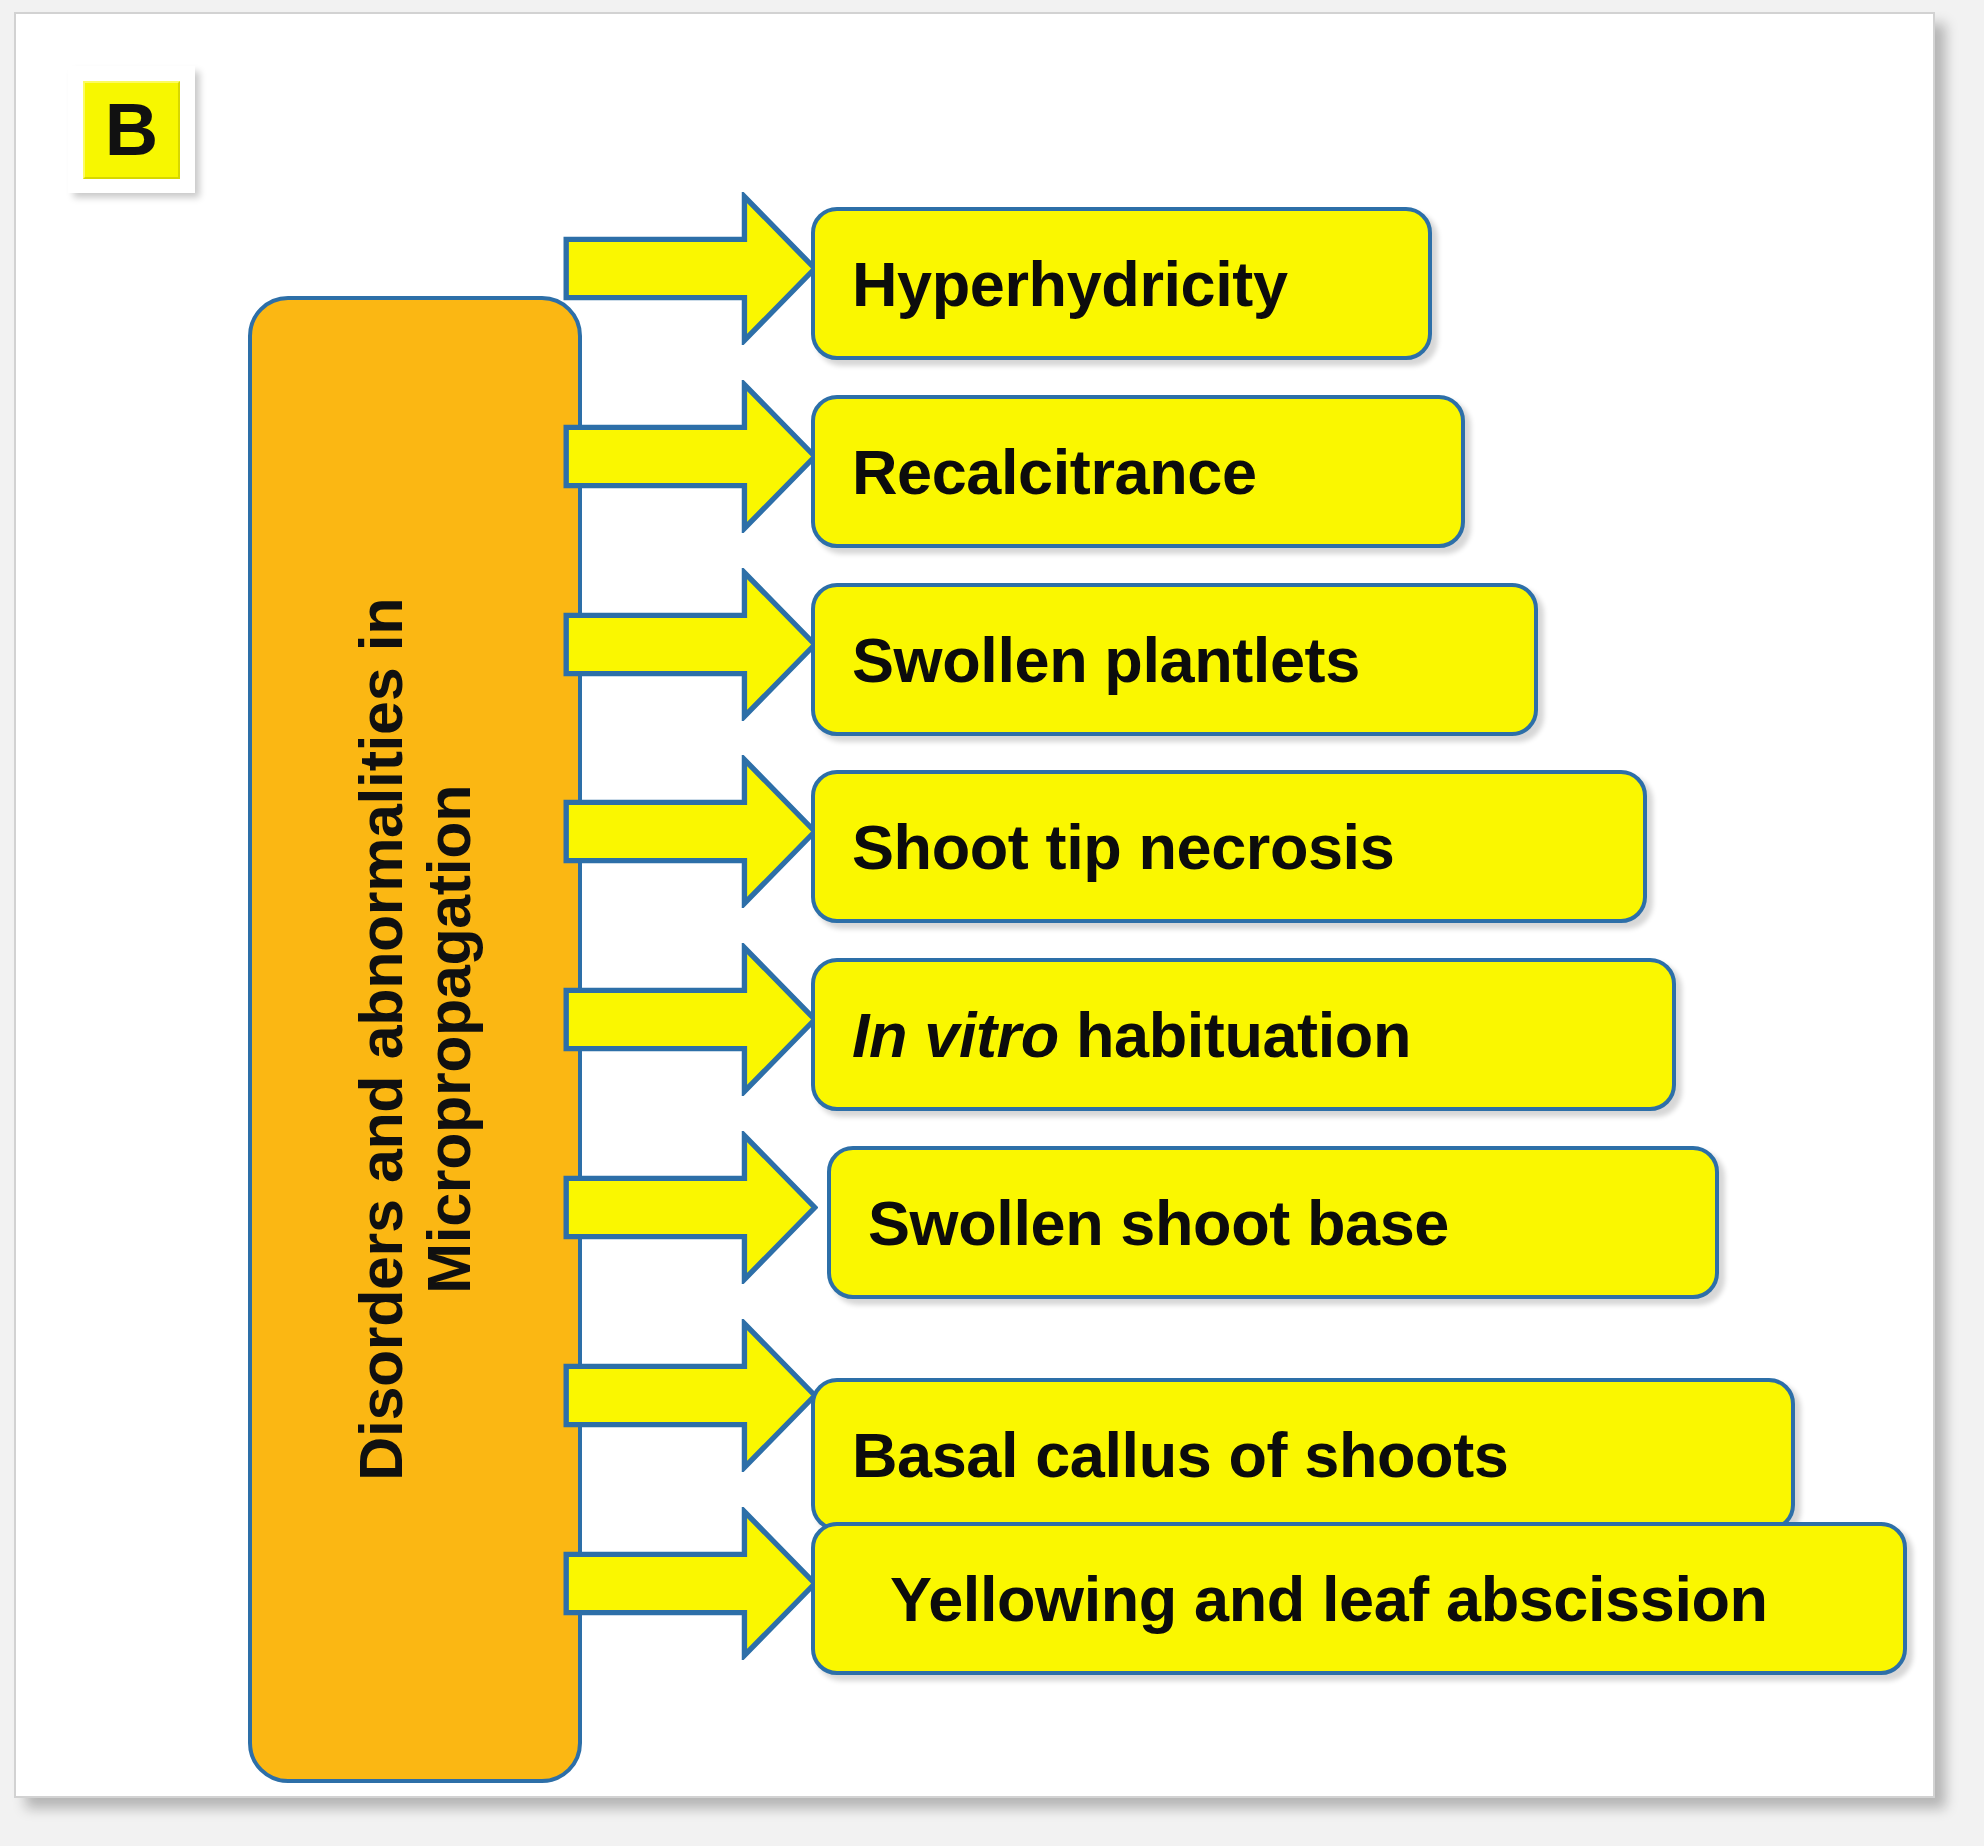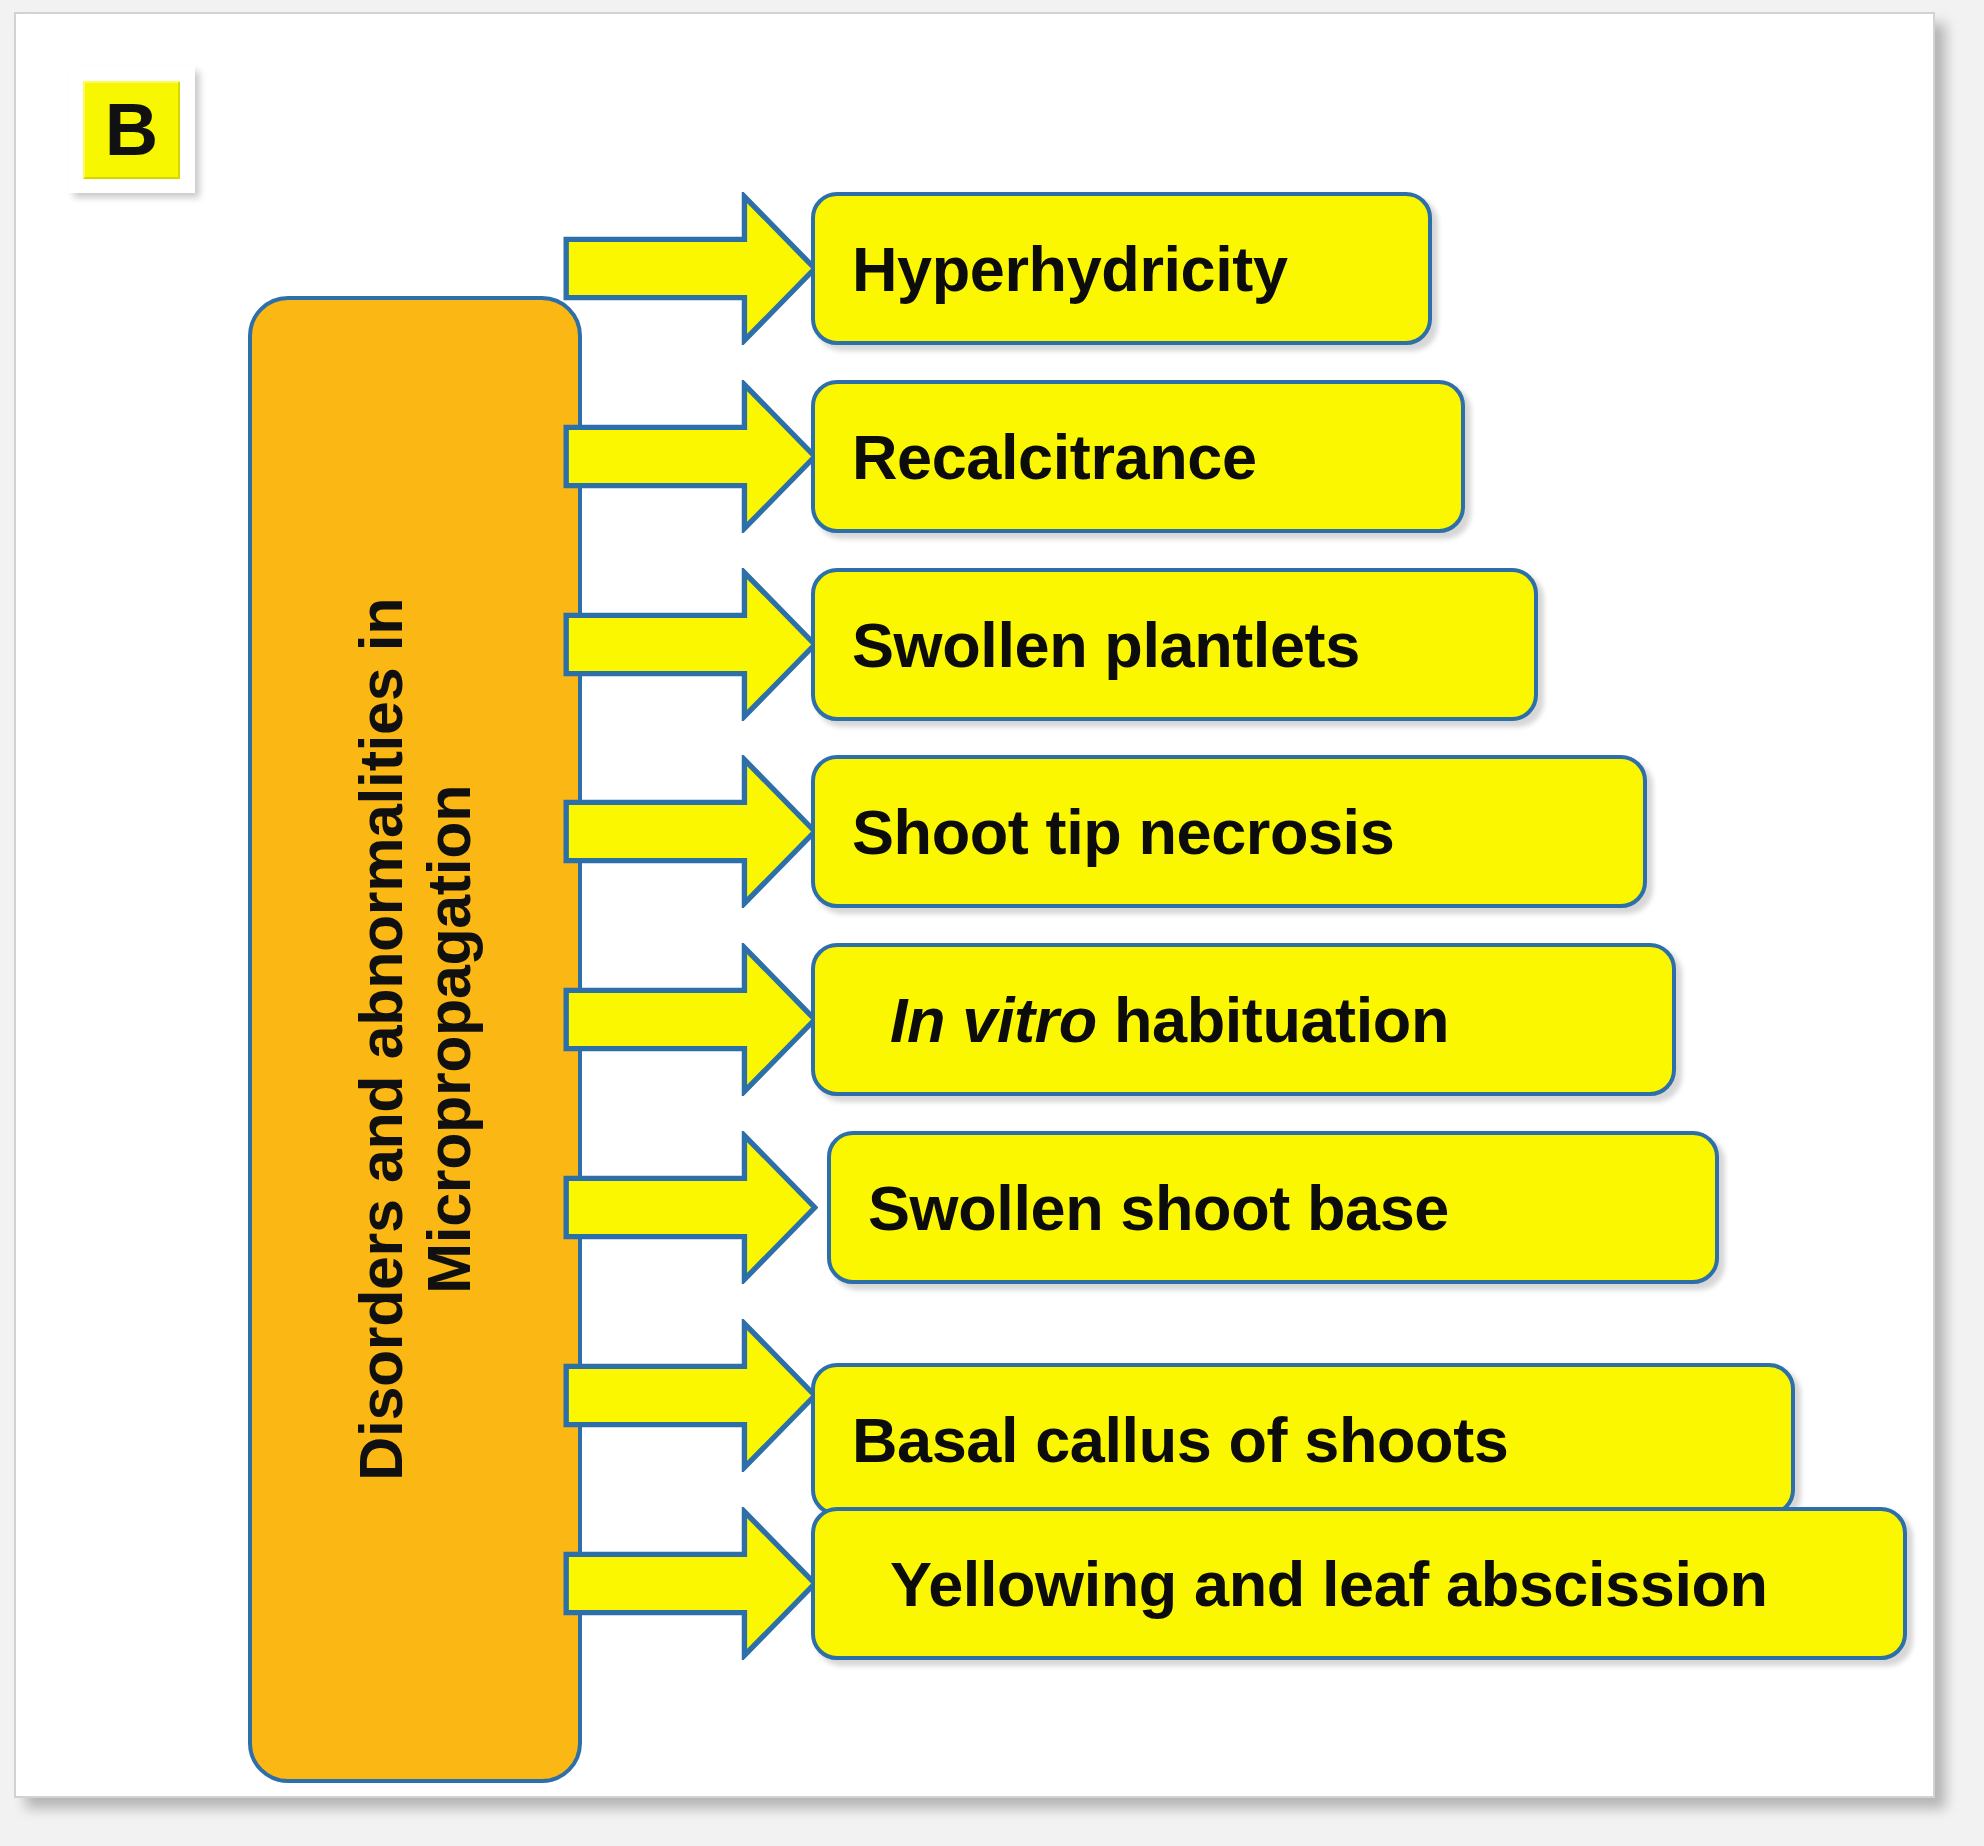--- a/index.html
+++ b/index.html
@@ -99,21 +99,21 @@
     height: 153px;
   }
   .arrow {
     position: absolute;
     left: 564px;
     top: 0;
     height: 153px;
   }
   .node {
     position: absolute;
-    top: 0;
+    top: 15px;
     left: 811px;
     height: 153px;
     background: #FAF700;
     border: 4.6px solid #2D6FA8;
     border-radius: 26px;
     box-sizing: border-box;
     display: flex;
     align-items: center;
     box-shadow: 5.4px 5.4px 5.4px rgba(0,0,0,0.16);
   }
@@ -178,21 +178,21 @@
             <polygon points="4,62 237,62 237,6 329,100 237,194 237,138 4,138" fill="#FAF700" stroke="#2D6FA8" stroke-width="7" stroke-linejoin="miter"></polygon>
           </svg>
           <div class="node" style="left: 795px; width: 836px;">
             <div class="node-label">Shoot tip necrosis</div>
           </div>
         </div>
         <div class="row" style="top: 929px;">
           <svg class="arrow" width="255" height="153" viewBox="0 0 333 200" style="left: 547px;">
             <polygon points="4,62 237,62 237,6 329,100 237,194 237,138 4,138" fill="#FAF700" stroke="#2D6FA8" stroke-width="7" stroke-linejoin="miter"></polygon>
           </svg>
-          <div class="node" style="left: 795px; width: 865px; padding-left: 38px;">
+          <div class="node" style="left: 795px; width: 865px;">
             <div class="node-label"><span class="it">In vitro</span> habituation</div>
           </div>
         </div>
         <div class="row" style="top: 1117px;">
           <svg class="arrow" width="255" height="153" viewBox="0 0 333 200" style="left: 547px;">
             <polygon points="4,62 237,62 237,6 329,100 237,194 237,138 4,138" fill="#FAF700" stroke="#2D6FA8" stroke-width="7" stroke-linejoin="miter"></polygon>
           </svg>
           <div class="node" style="left: 795px; width: 892px; margin-left: 16px;">
             <div class="node-label">Swollen shoot base</div>
           </div>

